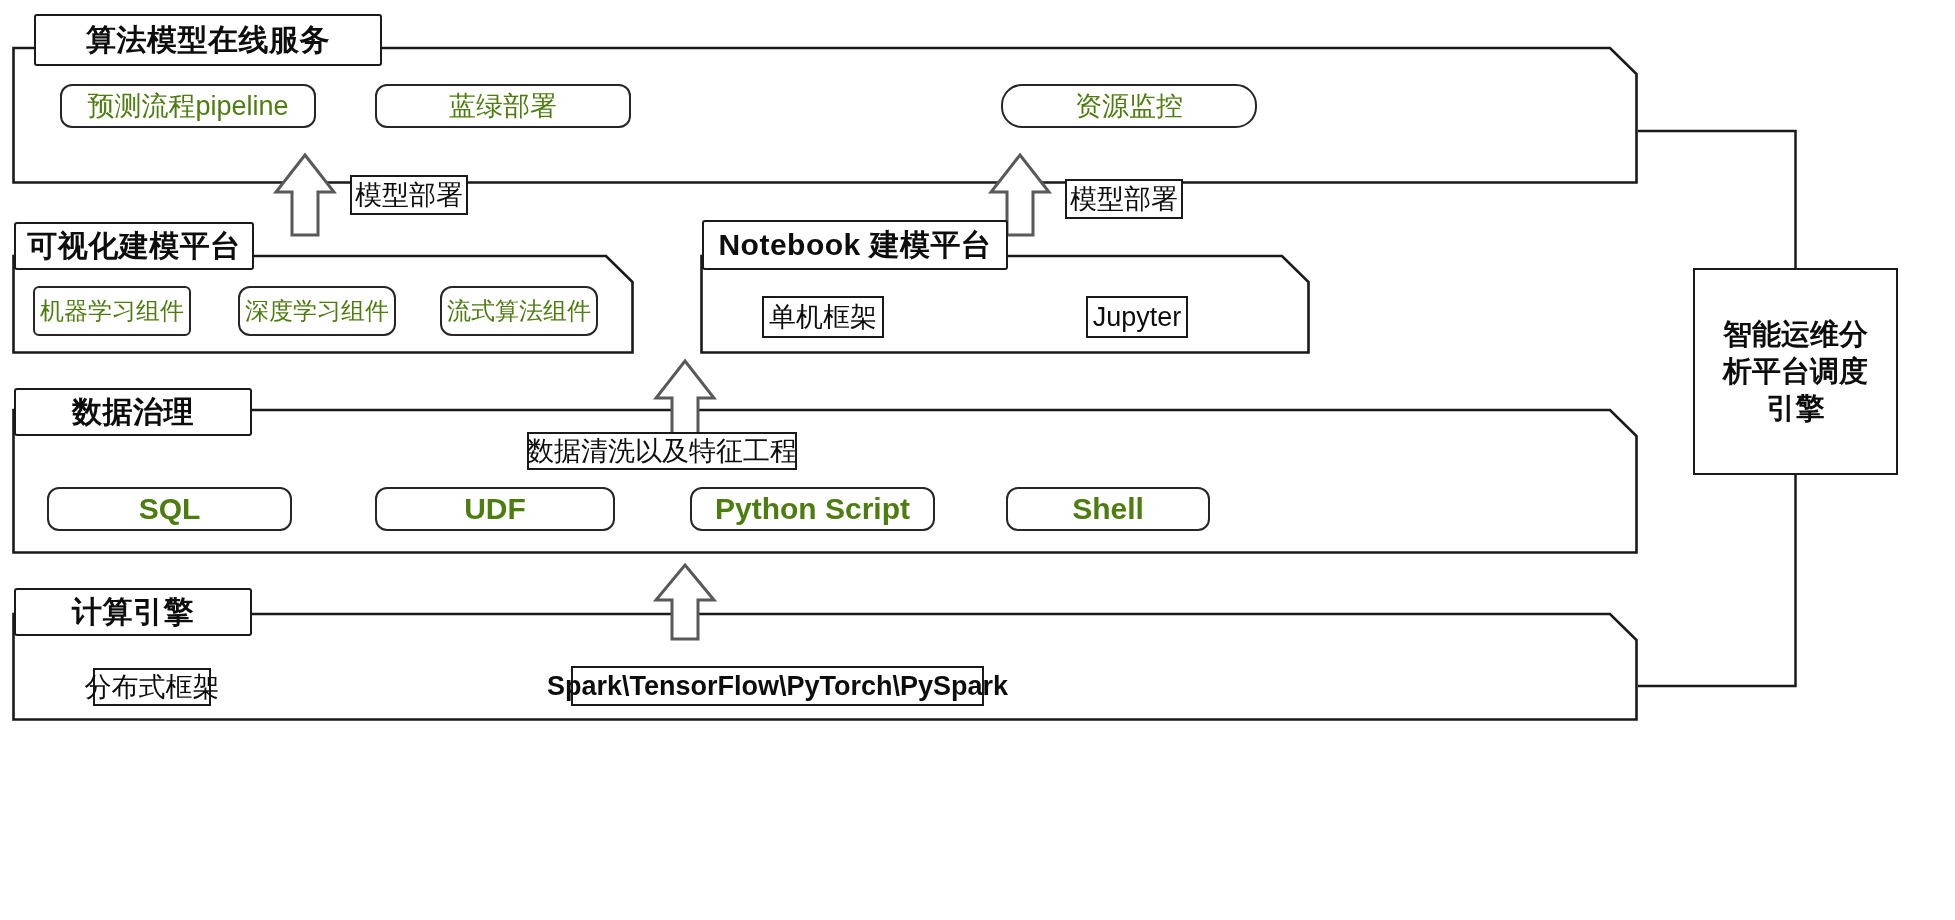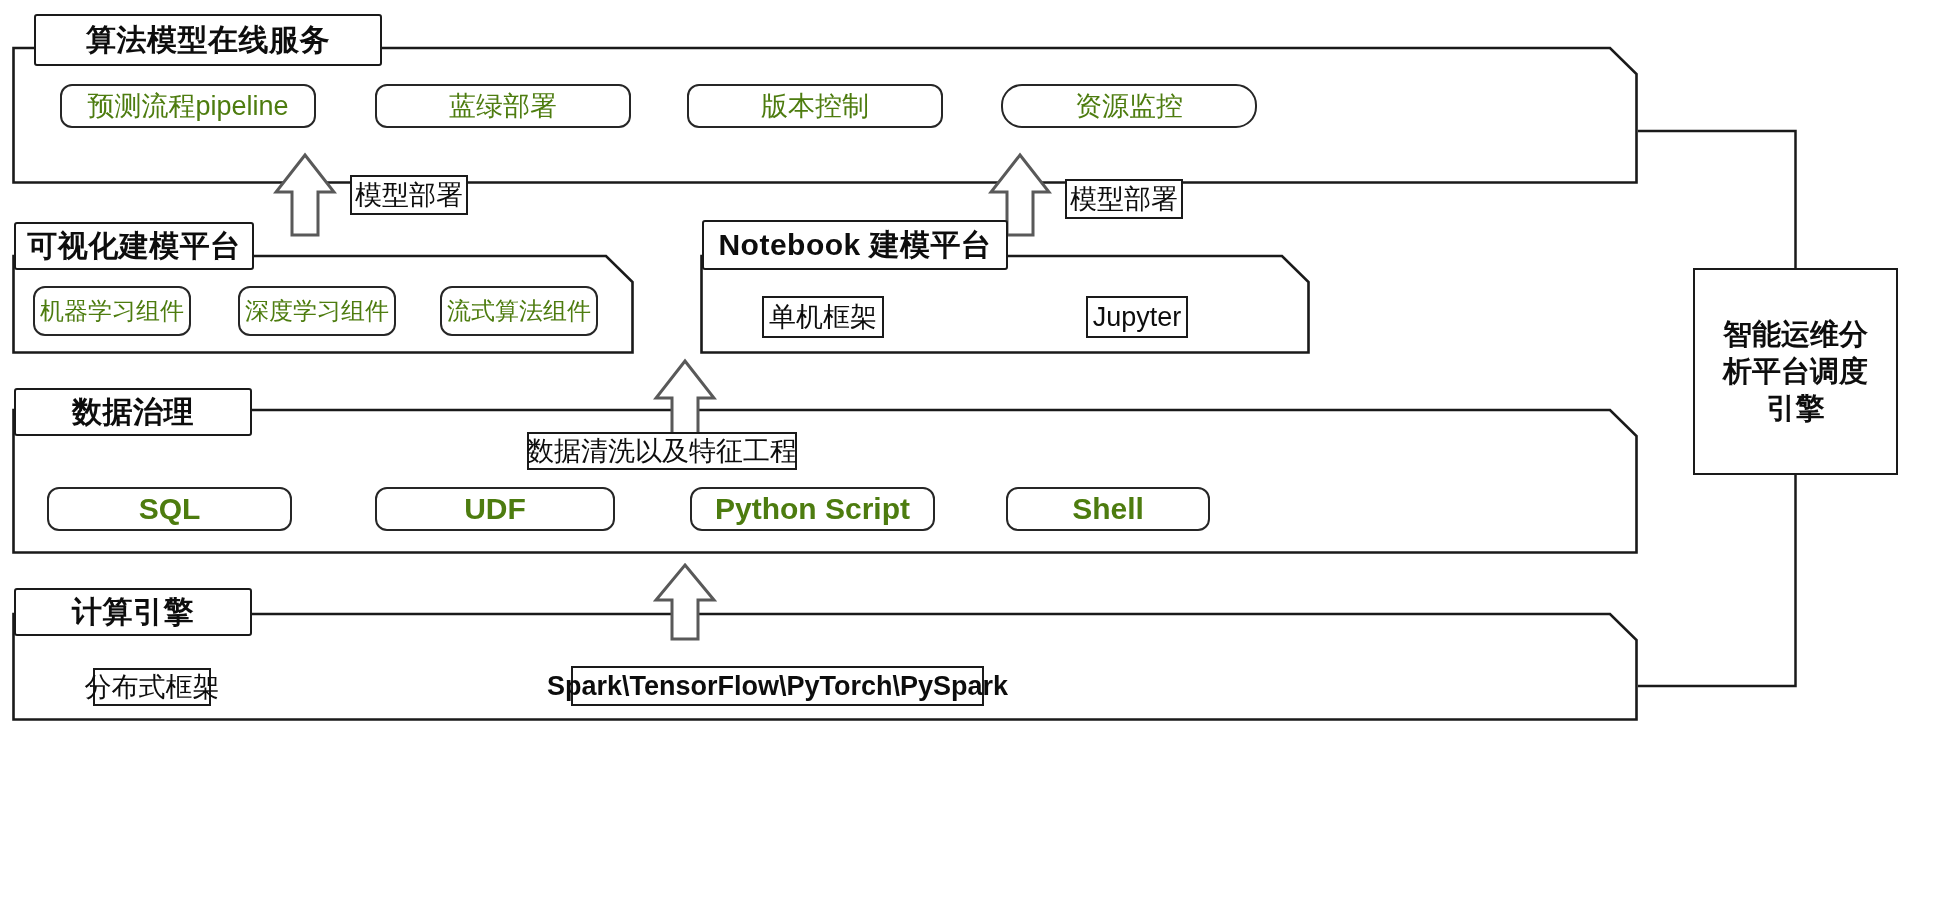--- a/index.html
+++ b/index.html
@@ -160,23 +160,20 @@
   <div class="layer-tab" style="left:14px; top:14px; width:348px; height:52px;margin-left:20px;">
     <span class="tab-text">算法模型在线服务</span>
   </div>
 
   <div class="chip" style="left:60px; top:84px; width:256px; height:44px;">
     <span class="chip-text">预测流程pipeline</span>
   </div>
   <div class="chip" style="left:375px; top:84px; width:256px; height:44px;">
     <span class="chip-text">蓝绿部署</span>
   </div>
-  <div class="chip" style="left:687px; top:84px; width:256px; height:44px;">
-    <span class="chip-text">版本控制</span>
-  </div>
   <div class="chip" style="left:1001px; top:84px; width:256px; height:44px;border-radius:21px;">
     <span class="chip-text">资源监控</span>
   </div>
 
   <div class="up-arrow" style="left:273px; top:152px; width:64px; height:86px;">
     <svg width="64" height="86" viewBox="0 0 64 86" xmlns="http://www.w3.org/2000/svg">
       <path d="M 32 3 L 61 40 L 45 40 L 45 83 L 19 83 L 19 40 L 3 40 Z" fill="#ffffff" stroke="#595959" stroke-width="3"></path>
     </svg>
   </div>
   <div class="boxlabel" style="left:350px; top:175px; width:118px; height:40px;">
@@ -196,21 +193,21 @@
     <div class="panel-shape">
       <svg viewBox="0 0 622 126" preserveAspectRatio="none" xmlns="http://www.w3.org/2000/svg">
         <path d="M 1.5 28 L 594 28 L 620.5 54 L 620.5 124.5 L 1.5 124.5 Z" fill="#ffffff" stroke="#1a1a1a" stroke-width="2.6"></path>
       </svg>
     </div>
   </div>
   <div class="layer-tab" style="left:14px; top:222px; width:240px; height:48px;">
     <span class="tab-text">可视化建模平台</span>
   </div>
 
-  <div class="chip small" style="left:33px; top:286px; width:158px; height:50px;">
+  <div class="chip small" style="left:33px; top:286px; width:158px; height:50px;border-radius:6px;">
     <span class="chip-text">机器学习组件</span>
   </div>
   <div class="chip small" style="left:238px; top:286px; width:158px; height:50px;">
     <span class="chip-text">深度学习组件</span>
   </div>
   <div class="chip small" style="left:440px; top:286px; width:158px; height:50px;">
     <span class="chip-text">流式算法组件</span>
   </div>
 
   <div class="layer-panel" style="left:700px; top:228px; width:610px; height:126px;">

